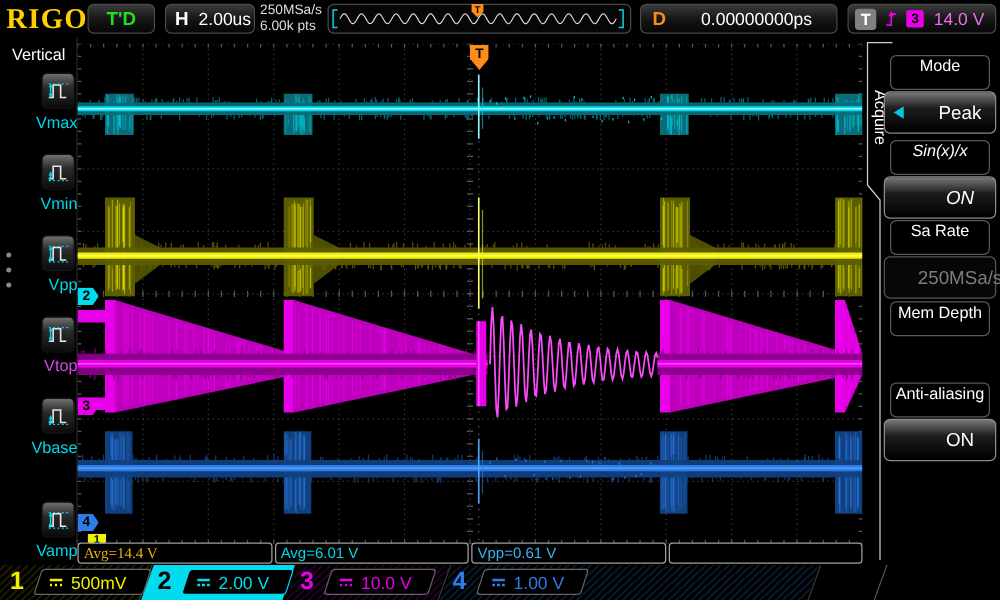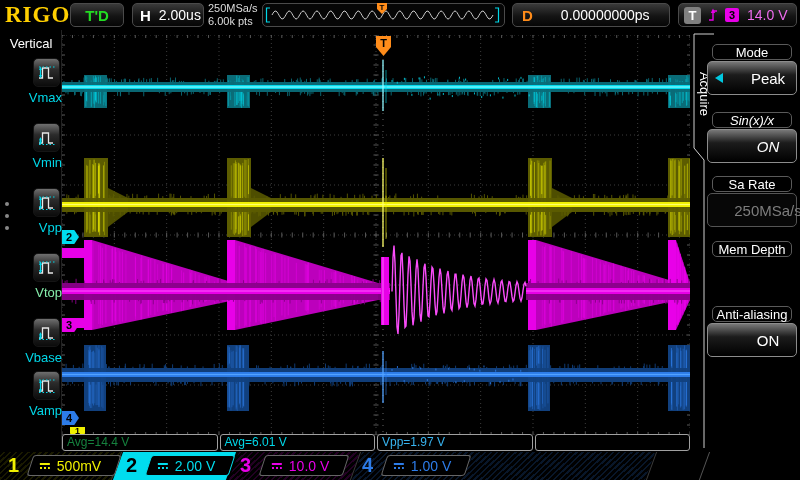--- a/index.html
+++ b/index.html
@@ -53,21 +53,21 @@
   .mk-left{width:15px;height:13px;line-height:13px;font-size:9px;padding-left:3px;box-sizing:border-box;
            clip-path:polygon(0 50%,28% 0,100% 0,100% 100%,28% 100%);}
   .trig-top{position:absolute;left:376px;top:36px;width:15px;height:20px;
             clip-path:polygon(0 0,100% 0,100% 55%,50% 100%,0 55%);
             color:#000;font-weight:bold;font-size:11px;text-align:center;line-height:14px;}
   
   .rmenu{position:absolute;left:690px;top:30px;width:110px;height:422px;background:#000;}
   .acq-label{position:absolute;left:-32px;top:55px;width:90px;height:18px;text-align:center;
              font-size:13px;color:#fff;transform:rotate(90deg);}
   .m-item{position:absolute;left:17px;width:90px;}
-  .m-label{height:16px;margin:0 5px;font-size:13px;color:#fff;text-align:center;line-height:15px;
+  .m-label{height:28px;margin:0 5px;font-size:13px;color:#fff;text-align:center;line-height:15px;
            border:1px solid #5a5a5a;border-radius:5px;background:#000;box-sizing:border-box;}
   .m-value{height:34px;margin-top:1px;border:1px solid #8c8c8c;border-radius:5px;box-sizing:border-box;
            background:linear-gradient(180deg,#787878,#1c1c1c 40%,#000);
            color:#fff;font-size:15px;display:flex;align-items:center;justify-content:center;
            position:relative;cursor:pointer;padding-left:32px;}
   .m-value.disabled{background:#070707;border-color:#555;color:#7d7d7d;}
   .m-arrow{position:absolute;left:7px;width:0;height:0;border-top:5px solid transparent;
            border-bottom:5px solid transparent;border-right:8px solid #00c8e0;}
   
   .meas{position:absolute;left:62px;top:434px;width:628px;height:17px;display:flex;gap:2px;}
@@ -179,37 +179,37 @@
   <div class="v-item" style="top: 223px;">
     <button class="v-btn">
             <svg width="22" height="22" viewBox="0 0 22 22">
               <path d="M3 16 H6.5 V6 H12.5 V16 H17" fill="none" stroke="#e8e8e8" stroke-width="1.3"></path>
               <line x1="3" y1="5" x2="19" y2="5" stroke="#00d7e8" stroke-width="1" stroke-dasharray="1.5 2"></line>
               <line x1="4.5" y1="5.5" x2="4.5" y2="15.5" stroke="#00d7e8" stroke-width="1.2"></line>
               <path d="M4.5 4.5 L3 8 H6 Z" fill="#00d7e8"></path>
               <path d="M4.5 16.5 L3 13 H6 Z" fill="#00d7e8"></path>
             </svg>
           </button>
-    <div class="v-label" style="color: #86efac;">Vtop</div>
+    <div class="v-label" style="color: #d946ef;">Vtop</div>
   </div>
 
   <div class="v-item" style="top: 288px;">
     <button class="v-btn">
             <svg width="22" height="22" viewBox="0 0 22 22">
               <path d="M3 16 H6.5 V6 H12.5 V16 H17" fill="none" stroke="#e8e8e8" stroke-width="1.3"></path>
               <line x1="3" y1="17.5" x2="19" y2="17.5" stroke="#00d7e8" stroke-width="1" stroke-dasharray="1.5 2"></line>
               <line x1="4.5" y1="11" x2="4.5" y2="17" stroke="#00d7e8" stroke-width="1.2"></line>
               <path d="M4.5 10 L3 13.5 H6 Z" fill="#00d7e8"></path>
               <path d="M4.5 18 L3 14.5 H6 Z" fill="#00d7e8"></path>
             </svg>
           </button>
     <div class="v-label" style="color: rgb(0, 215, 232);">Vbase</div>
   </div>
 
-  <div class="v-item" style="top: 341px; padding-left: 48px;">
+  <div class="v-item" style="top: 371px; padding-left: 48px;">
     <button class="v-btn">
             <svg width="22" height="22" viewBox="0 0 22 22">
               <path d="M3 16 H6.5 V6 H12.5 V16 H17" fill="none" stroke="#e8e8e8" stroke-width="1.3"></path>
               <line x1="3" y1="5" x2="19" y2="5" stroke="#00d7e8" stroke-width="1" stroke-dasharray="1.5 2"></line>
               <line x1="3" y1="17.5" x2="19" y2="17.5" stroke="#00d7e8" stroke-width="1" stroke-dasharray="1.5 2"></line>
               <line x1="4.5" y1="5.5" x2="4.5" y2="16.5" stroke="#00d7e8" stroke-width="1.2"></line>
               <path d="M4.5 4.5 L3 8 H6 Z" fill="#00d7e8"></path>
               <path d="M4.5 17.5 L3 14 H6 Z" fill="#00d7e8"></path>
             </svg>
           </button>
@@ -1975,23 +1975,23 @@
   <div class="m-item" style="top: 276px;">
     <div class="m-label">Anti-aliasing</div>
     <div class="m-value">
             <span class="m-text">ON</span>
           </div>
   </div>
 </div>
   </div>
 
   <div class="meas" id="meas-row">
-      <div class="meas-box" style="color: #15803d;">Avg=14.4 V</div>
+      <div class="meas-box" style="color: #eab308; font-family: Liberation Serif, serif;">Avg=14.4 V</div>
       <div class="meas-box" style="color: rgb(0, 215, 232);">Avg=6.01 V</div>
-      <div class="meas-box" style="color: rgb(56, 180, 240);">Vpp=1.97 V</div>
+      <div class="meas-box" style="color: rgb(56, 180, 240);">Vpp=0.61 V</div>
       <div class="meas-box" style="color: rgb(170, 170, 170);"></div>
     </div>
 
   <div class="chbar">
     <div class="hz" style="left:-8px;width:132px;background:repeating-linear-gradient(125deg,rgba(200,200,0,0.13) 0 2px,transparent 2px 5px)"></div>
     <div class="hz" id="ch2-wedge" style="left: 118px; width: 113px; background: rgb(0, 220, 238);"></div>
     <div class="hz" style="left:234px;width:121px;background:repeating-linear-gradient(125deg,rgba(232,0,232,0.15) 0 2px,transparent 2px 5px)"></div>
     <div class="hz" style="left:357px;width:293px;background:repeating-linear-gradient(125deg,rgba(45,124,232,0.18) 0 2px,transparent 2px 5px)"></div>
     <div class="sep" style="left:116px"></div>
     <div class="sep" style="left:355px"></div>

